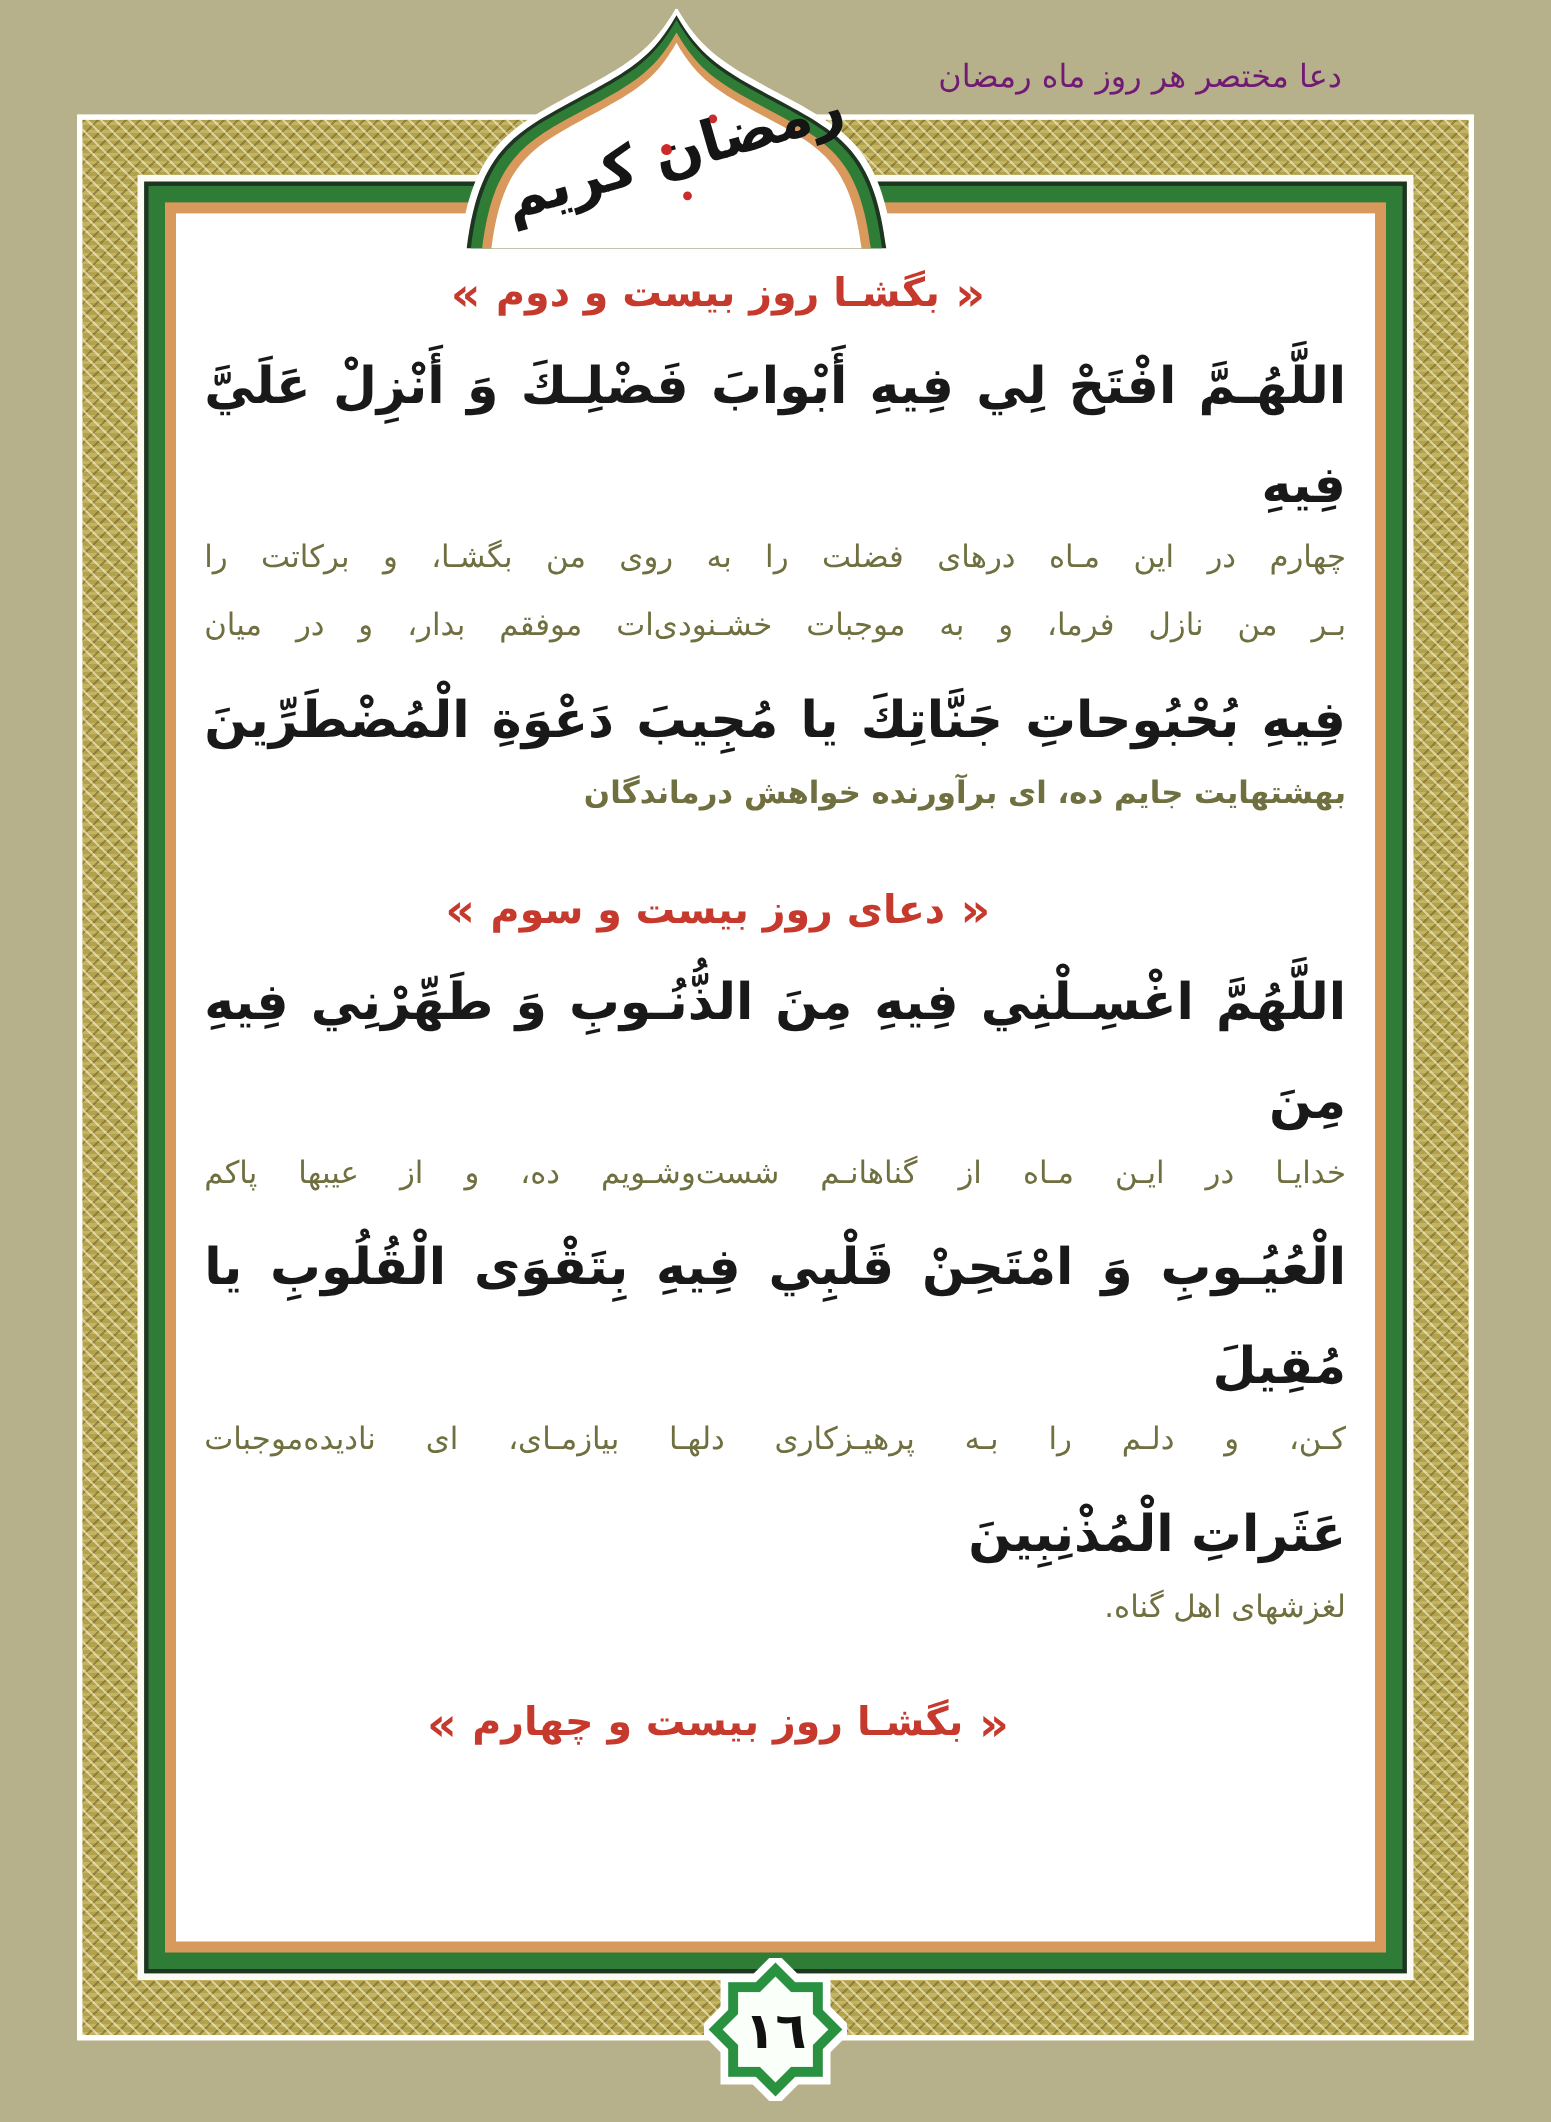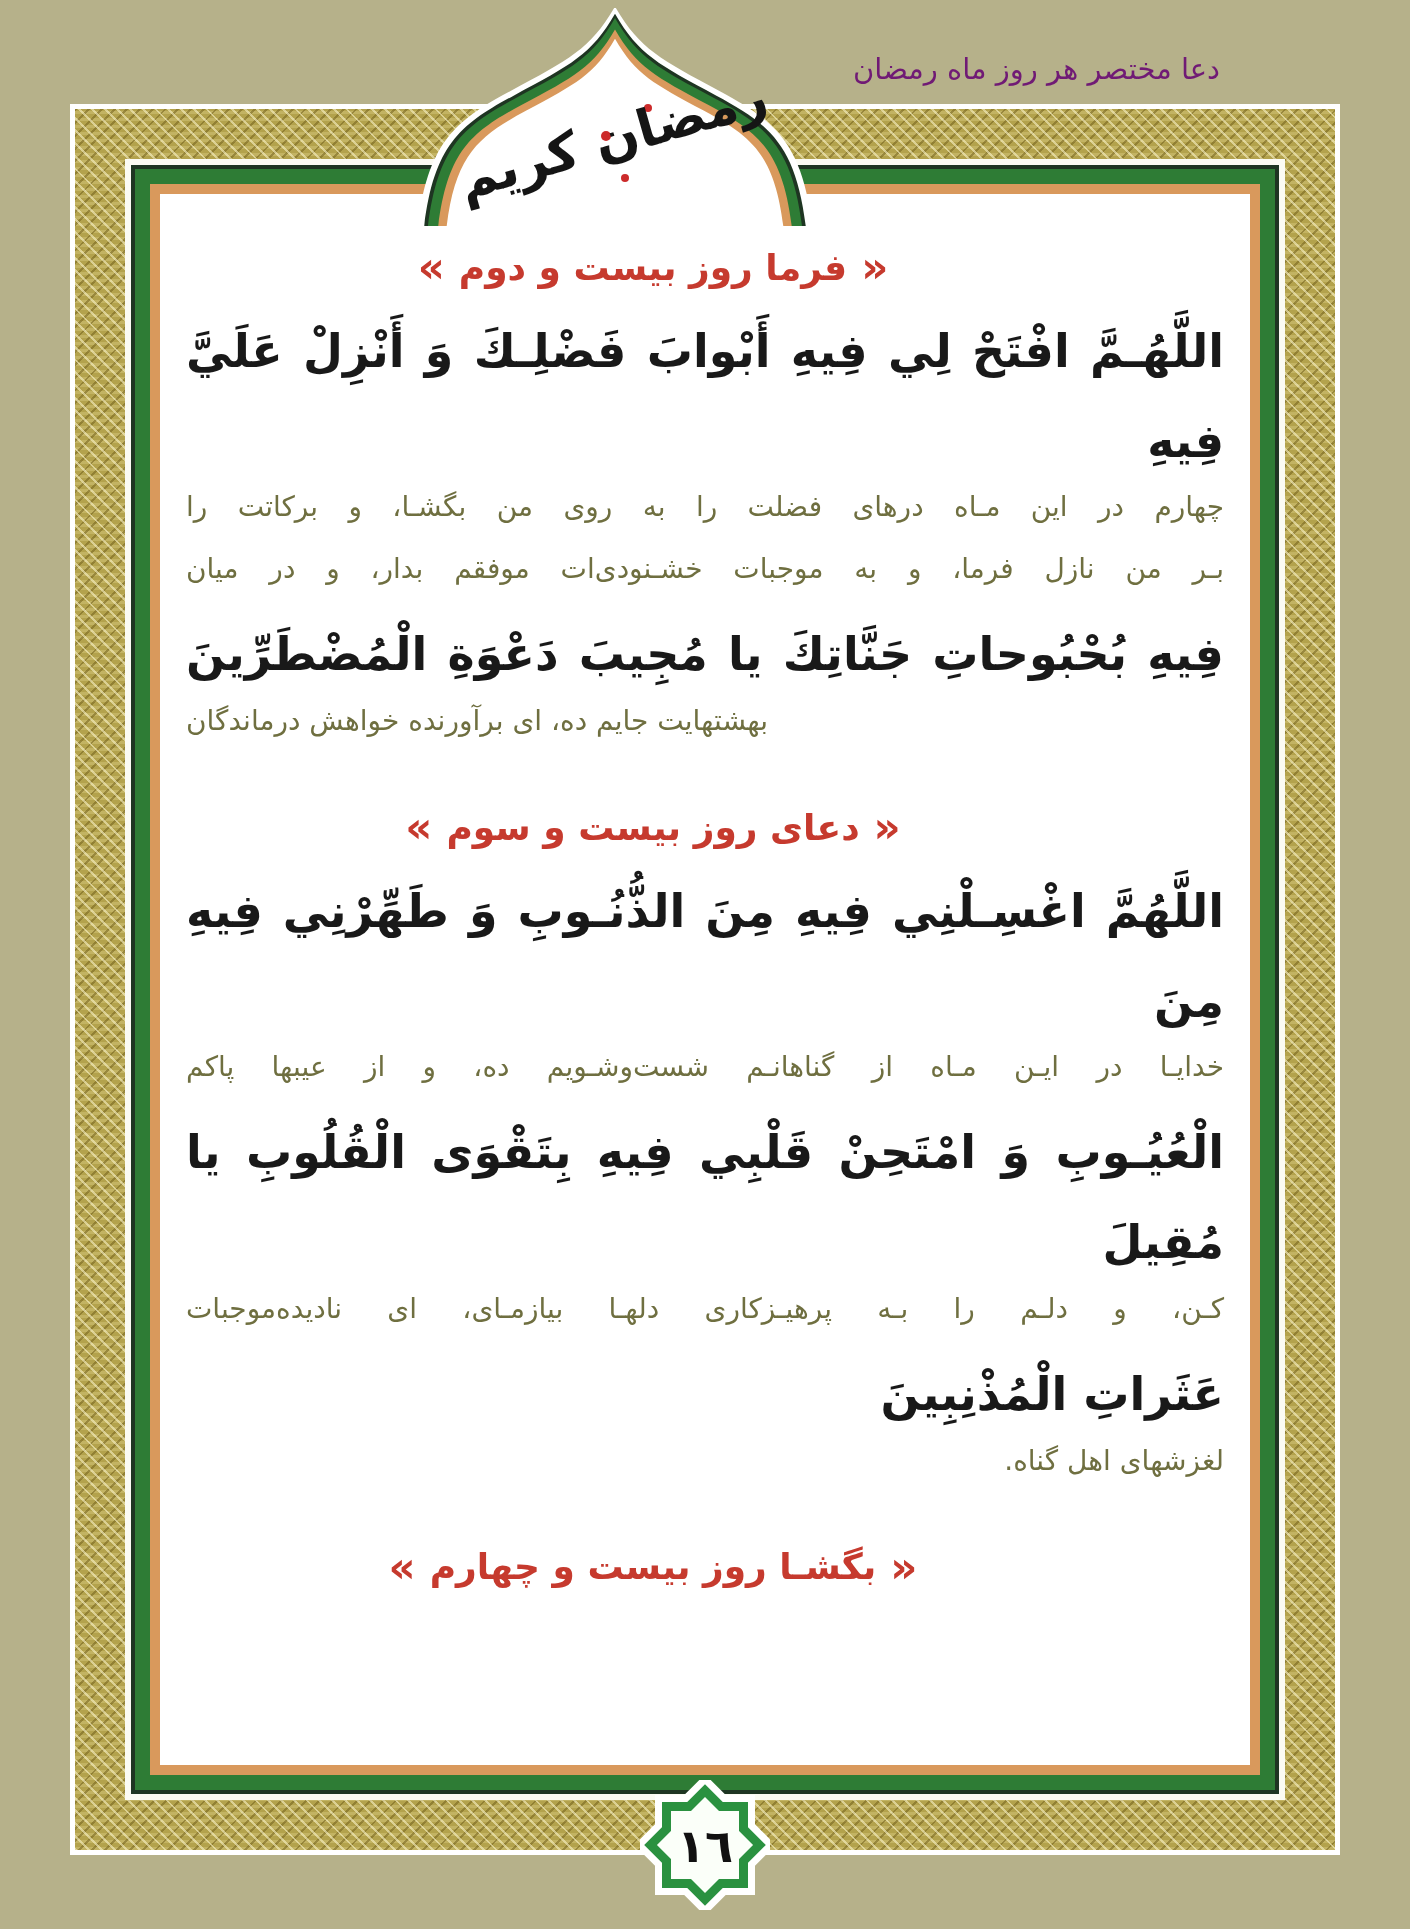--- a/index.html
+++ b/index.html
@@ -49,21 +49,21 @@
   .section + .section .section-title{margin-top:54px;}
   .section-title .br{font-size:42px;font-weight:bold;color:#c63a2e;}
   .ar{
     font-size:46px;font-weight:bold;color:#191919;
     line-height:1.95;margin:2px 0 0;
   }
   .fa{
     font-size:28px;color:#6f6f40;line-height:1.5;margin:0 0 20px;
   }
   .just{text-align:justify;text-align-last:justify;text-justify:inter-word;}
-  .center{text-align:left;}
+  .center{text-align:right;font-weight:bold;}
   .right{}
 
   
   .arch{position:absolute;left:420px;top:8px;width:390px;height:218px;}
 
   
   .medallion{position:absolute;left:640px;top:1780px;width:130px;height:130px;}
 </style>
 </head>
 <body>
@@ -76,21 +76,21 @@
     <div class="band">
       <div class="line-w">
         <div class="dark">
           <div class="green">
             <div class="orange">
               <div class="content">
 
                 <div class="section">
                   <div class="section-title">
                     <span class="br">«</span>
-                    <span>فرما روز بیست و دوم</span>
+                    <span>بگشـا روز بیست و دوم</span>
                     <span class="br">»</span>
                   </div>
                   <div class="ar just">اللَّهُـمَّ افْتَحْ لِي فِيهِ أَبْوابَ فَضْلِـكَ وَ أَنْزِلْ عَلَيَّ فِيهِ</div>
                   <div class="fa just">چهارم در این مـاه درهای فضلت را به روی من بگشـا، و برکاتت را</div>
                   <div class="fa just">بـر من نازل فرما، و به موجبات خشـنودی‌ات موفقم بدار، و در میان</div>
                   <div class="ar just">فِيهِ بُحْبُوحاتِ جَنَّاتِكَ يا مُجِيبَ دَعْوَةِ الْمُضْطَرِّينَ</div>
                   <div class="fa center">بهشتهایت جایم ده، ای برآورنده خواهش درماندگان</div>
                 </div>
 
                 <div class="section">

